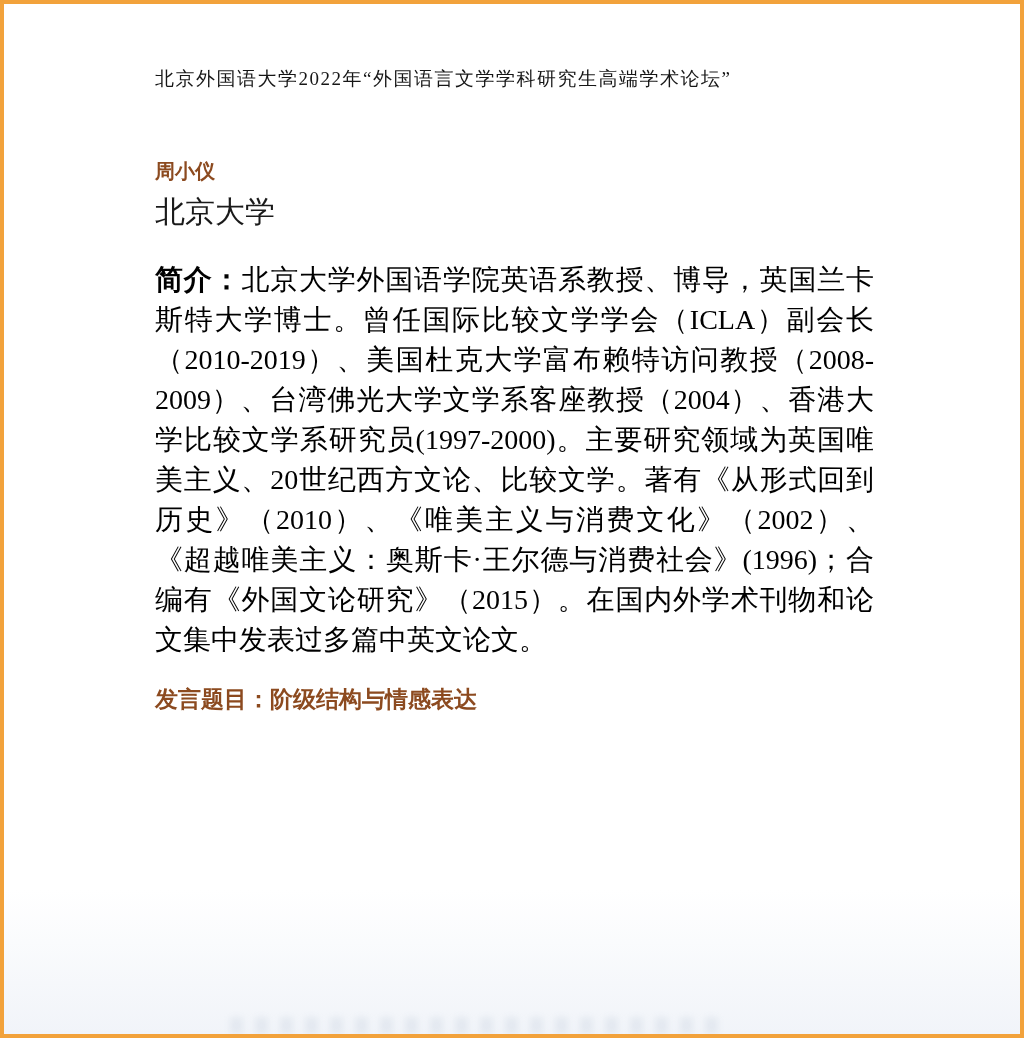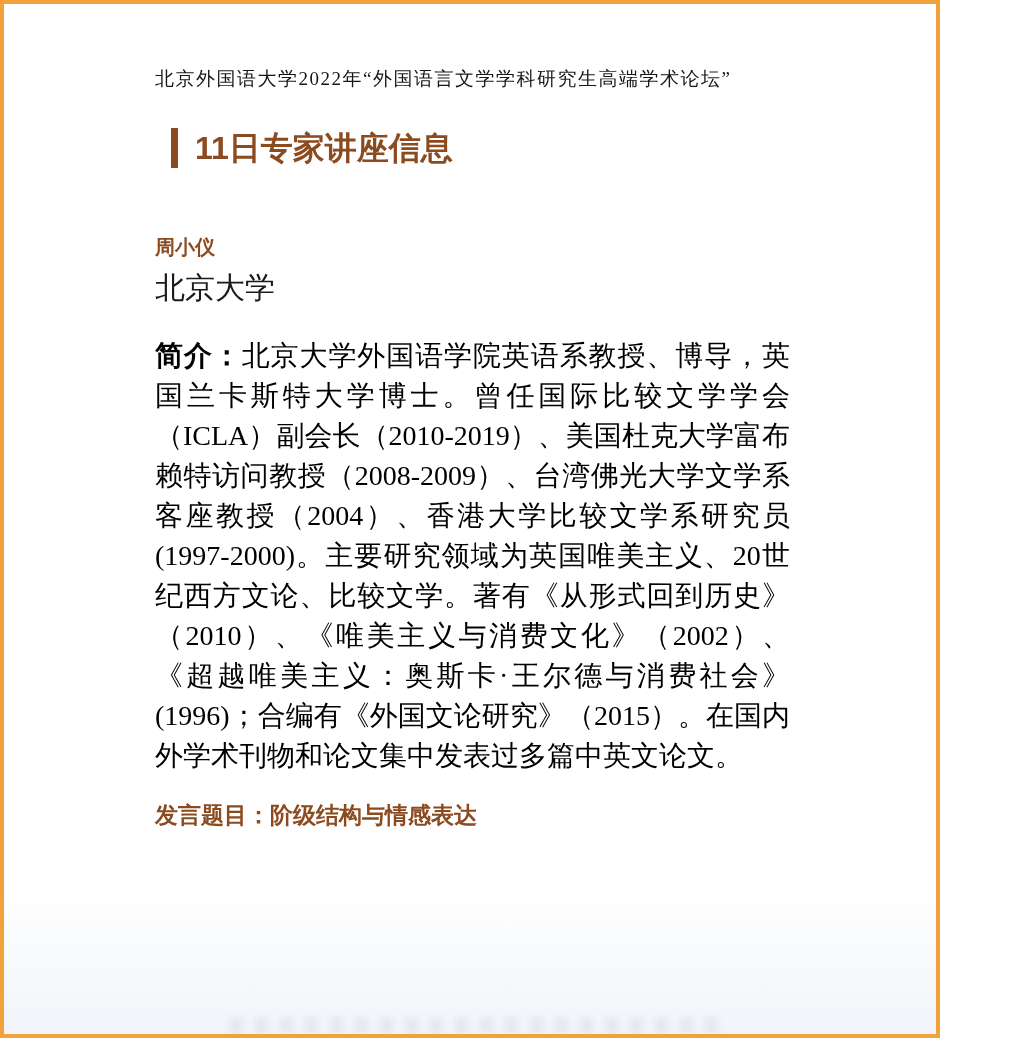--- a/index.html
+++ b/index.html
@@ -2,21 +2,21 @@
 <html style="--accent-brown: #8C4A1F; --border-orange: #F2A23B;"><head>
 <meta charset="utf-8">
 <style>
   :root{
     --accent-brown:#8C4A1F;
     --border-orange:#F2A23B;
   }
   html,body{margin:0;padding:0;background:#ffffff;}
   .page{
     position:relative;
-    width:940px;height:1038px;
+    width:1024px;height:1038px;
     box-sizing:border-box;
     border:4px solid var(--border-orange);
     background:linear-gradient(180deg,#ffffff 0%,#ffffff 86%,#f1f4f9 100%);
     overflow:hidden;
     color:#111;
     font-family:"Liberation Serif","DejaVu Serif",serif;
   }
   .content{
     padding:62px 146px 0 151px;
   }
@@ -92,24 +92,20 @@
   }
 </style>
 </head>
 <body>
 
 <div class="page">
   <div class="content">
 
     <div class="doc-header">北京外国语大学2022年“外国语言文学学科研究生高端学术论坛”</div>
 
-    <h1 class="section-title">
-      <span class="title-bar"></span>
-      <span>11日专家讲座信息</span>
-    </h1>
 
     <h2 class="speaker-name">周小仪</h2>
 
     <div class="affiliation">北京大学</div>
 
     <p class="para bio"><strong class="label">简介：</strong><span>北京大学外国语学院英语系教授、博导，英国兰卡斯特大学博士。曾任国际比较文学学会（ICLA）副会长（2010-2019）、美国杜克大学富布赖特访问教授（2008-2009）、台湾佛光大学文学系客座教授（2004）、香港大学比较文学系研究员(1997-2000)。主要研究领域为英国唯美主义、20世纪西方文论、比较文学。著有《从形式回到历史》（2010）、《唯美主义与消费文化》（2002）、《超越唯美主义：奥斯卡·王尔德与消费社会》(1996)；合编有《外国文论研究》（2015）。在国内外学术刊物和论文集中发表过多篇中英文论文。</span></p>
 
     <h3 class="talk-title"><span>发言题目：</span><span>阶级结构与情感表达</span></h3>
 
 

